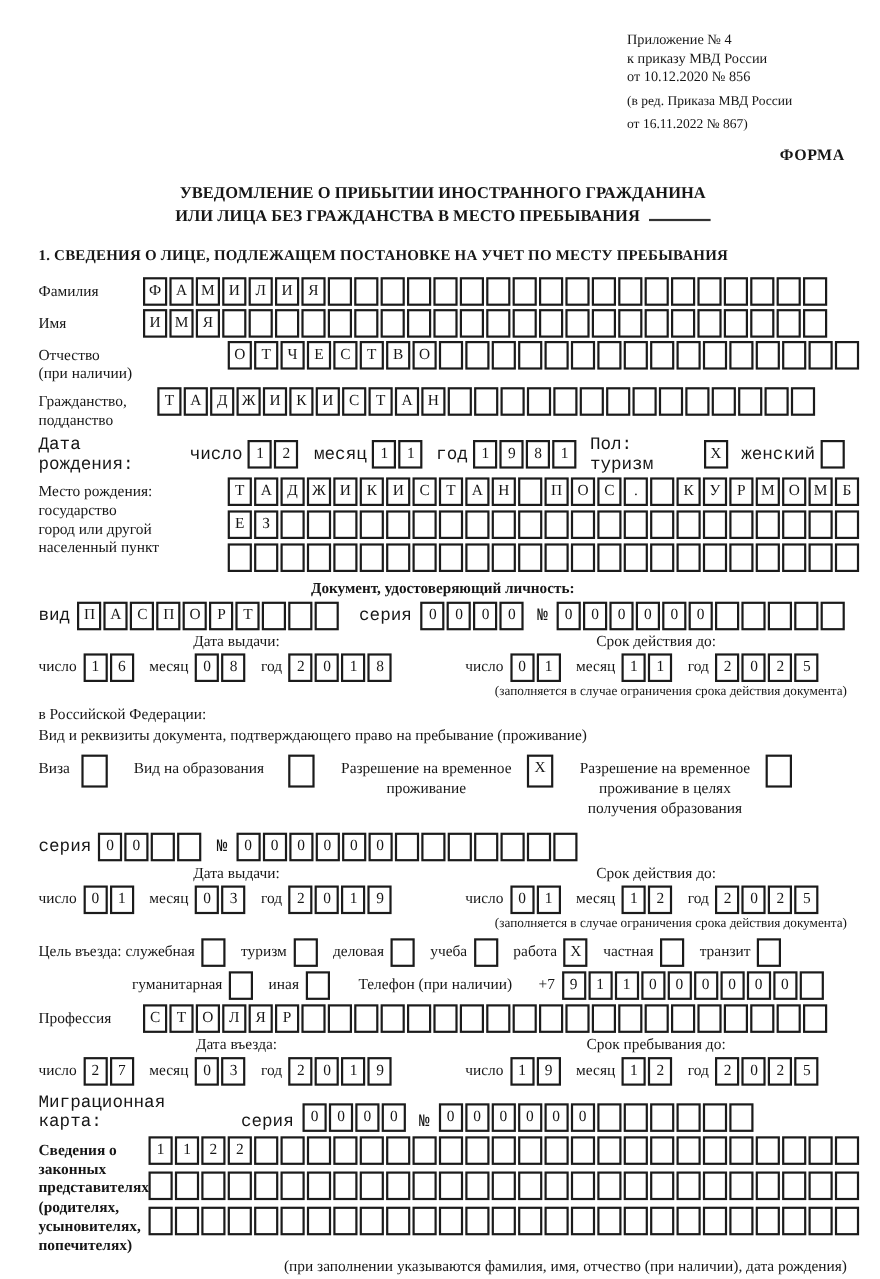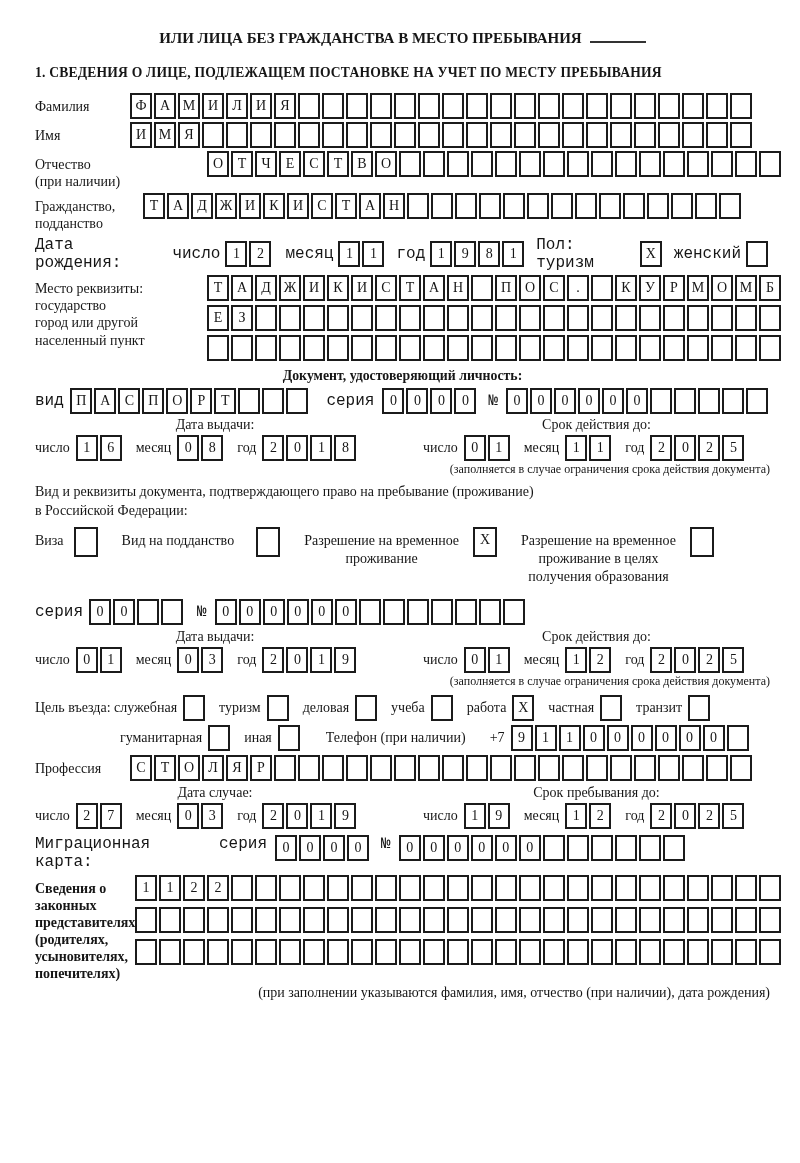--- a/index.html
+++ b/index.html
@@ -58,22 +58,31 @@
 
   .purp { display: flex; align-items: center; margin-bottom: 4px; }
   .purp .t { font-size: 14px; margin: 0 6px 0 12px; } .purp .t.first { margin-left: 0; }
   .indent { margin-left: 85px; }
 </style>
 </head>
 <body>
 
 <div class="page">
 
+  <div class="hdr">
+    <div>Приложение № 4</div>
+    <div>к приказу МВД России</div>
+    <div>от 10.12.2020 № 856</div>
+    <div class="small">(в ред. Приказа МВД России</div>
+    <div class="small">от 16.11.2022 № 867)</div>
+  </div>
+  <div class="forma">ФОРМА</div>
 
   <div class="title">
+    <div>УВЕДОМЛЕНИЕ О ПРИБЫТИИ ИНОСТРАННОГО ГРАЖДАНИНА</div>
     <div><span>ИЛИ ЛИЦА БЕЗ ГРАЖДАНСТВА В МЕСТО ПРЕБЫВАНИЯ</span><span class="blank"></span></div>
   </div>
 
   <div class="sec">1. СВЕДЕНИЯ О ЛИЦЕ, ПОДЛЕЖАЩЕМ ПОСТАНОВКЕ НА УЧЕТ ПО МЕСТУ ПРЕБЫВАНИЯ</div>
 
   <div class="row">
     <span class="lbl w95">Фамилия</span>
     <span class="cells">
         <span class="cell">Ф</span>
         <span class="cell">А</span>
@@ -227,21 +236,21 @@
         <span class="cell">X</span>
       </span>
     <span class="inl sp-l" style="padding-top:0;">женский</span>
     <span class="cells sp-s">
         <span class="cell"></span>
       </span>
   </div>
 
   <div class="row">
     <span class="lbl w172">
-      <div>Место реквизиты:</div>
+      <div>Место рождения:</div>
       <div>государство</div>
       <div>город или другой</div>
       <div>населенный пункт</div>
     </span>
     <span class="stack">
       <span class="cells" style="display:flex;">
           <span class="cell">Т</span>
           <span class="cell">А</span>
           <span class="cell">Д</span>
           <span class="cell">Ж</span>
@@ -401,35 +410,35 @@
             <span class="cell">0</span>
             <span class="cell">2</span>
             <span class="cell">5</span>
           </span>
       </div>
     </div>
   </div>
   <div class="note">(заполняется в случае ограничения срока действия документа)</div>
 
   <div class="para">
+    <div>в Российской Федерации:</div>
     <div>Вид и реквизиты документа, подтверждающего право на пребывание (проживание)</div>
-    <div>в Российской Федерации:</div>
   </div>
 
   <div class="cbrow big">
     <div class="cbitem">
       <span class="cbtext">Виза</span>
       <span class="gap10"></span>
       <span class="cells">
           <span class="cell"></span>
         </span>
     </div>
     <span class="gap22"></span>
     <div class="cbitem">
-      <span class="cbtext">Вид на подданство</span>
+      <span class="cbtext">Вид на образования</span>
       <span class="gap22"></span>
       <span class="cells">
           <span class="cell"></span>
         </span>
     </div>
     <span class="gap22"></span>
     <div class="cbitem">
       <span class="cbtext centered">
         <div>Разрешение на временное</div>
         <div>проживание</div>
@@ -609,21 +618,21 @@
         <span class="cell"></span>
         <span class="cell"></span>
         <span class="cell"></span>
         <span class="cell"></span>
         <span class="cell"></span>
       </span>
   </div>
 
   <div class="daterow" style="margin-top:4px;">
     <div class="datecol left">
-      <div class="datehead">Дата случае:</div>
+      <div class="datehead">Дата въезда:</div>
       <div class="datevals">
         <span class="dl">число</span>
         <span class="cells">
             <span class="cell">2</span>
             <span class="cell">7</span>
           </span>
         <span class="dl dl2">месяц</span>
         <span class="cells">
             <span class="cell">0</span>
             <span class="cell">3</span>
@@ -654,21 +663,21 @@
         <span class="cells">
             <span class="cell">2</span>
             <span class="cell">0</span>
             <span class="cell">2</span>
             <span class="cell">5</span>
           </span>
       </div>
     </div>
   </div>
 
-  <div class="row" style="align-items:flex-start;margin-top:6px;">
+  <div class="row" style="align-items:flex-end;margin-top:6px;">
     <span class="inl" style="width:160px;padding-top:0;">Миграционная карта:</span>
     <span class="inl" style="margin:0 8px 0 24px;padding-top:0;">серия</span>
     <span class="cells">
         <span class="cell">0</span>
         <span class="cell">0</span>
         <span class="cell">0</span>
         <span class="cell">0</span>
       </span>
     <span class="inl" style="margin:0 8px 0 10px;padding-top:0;">№</span>
     <span class="cells">

